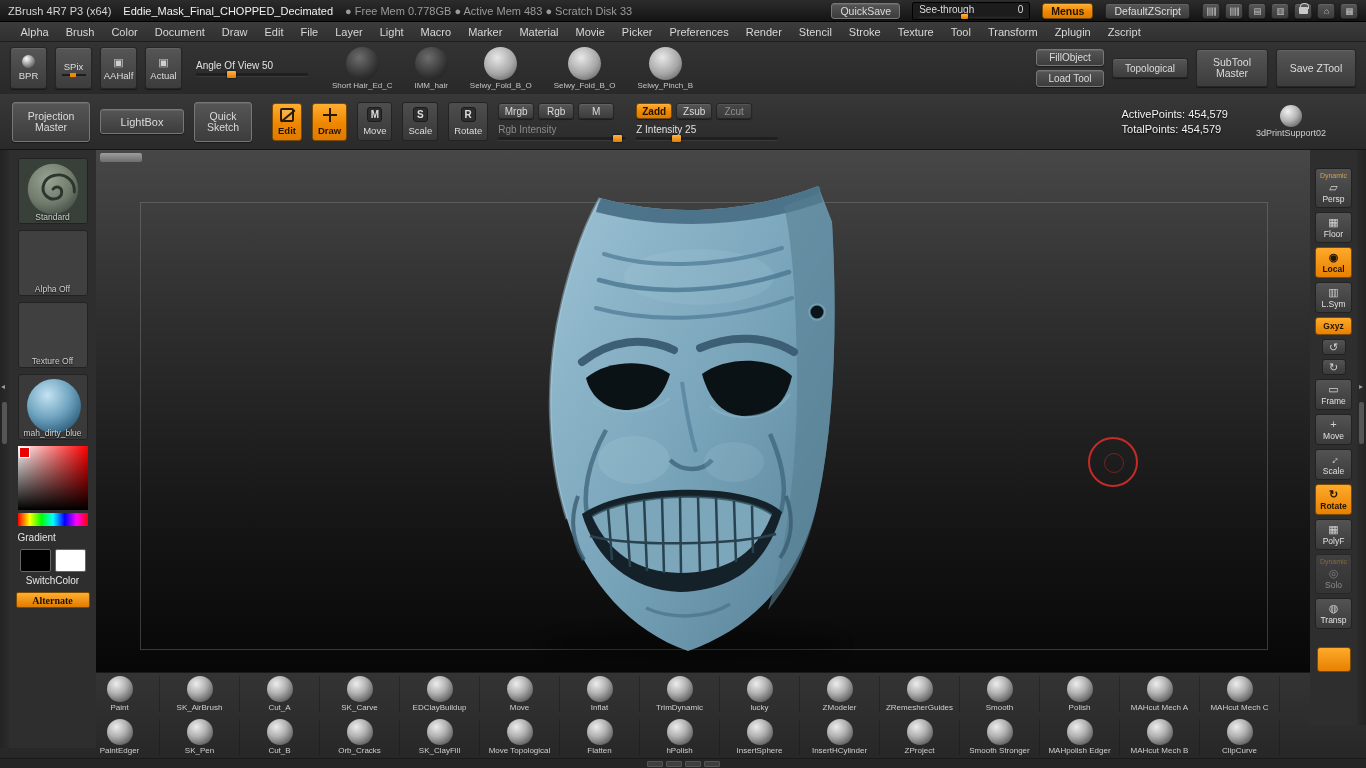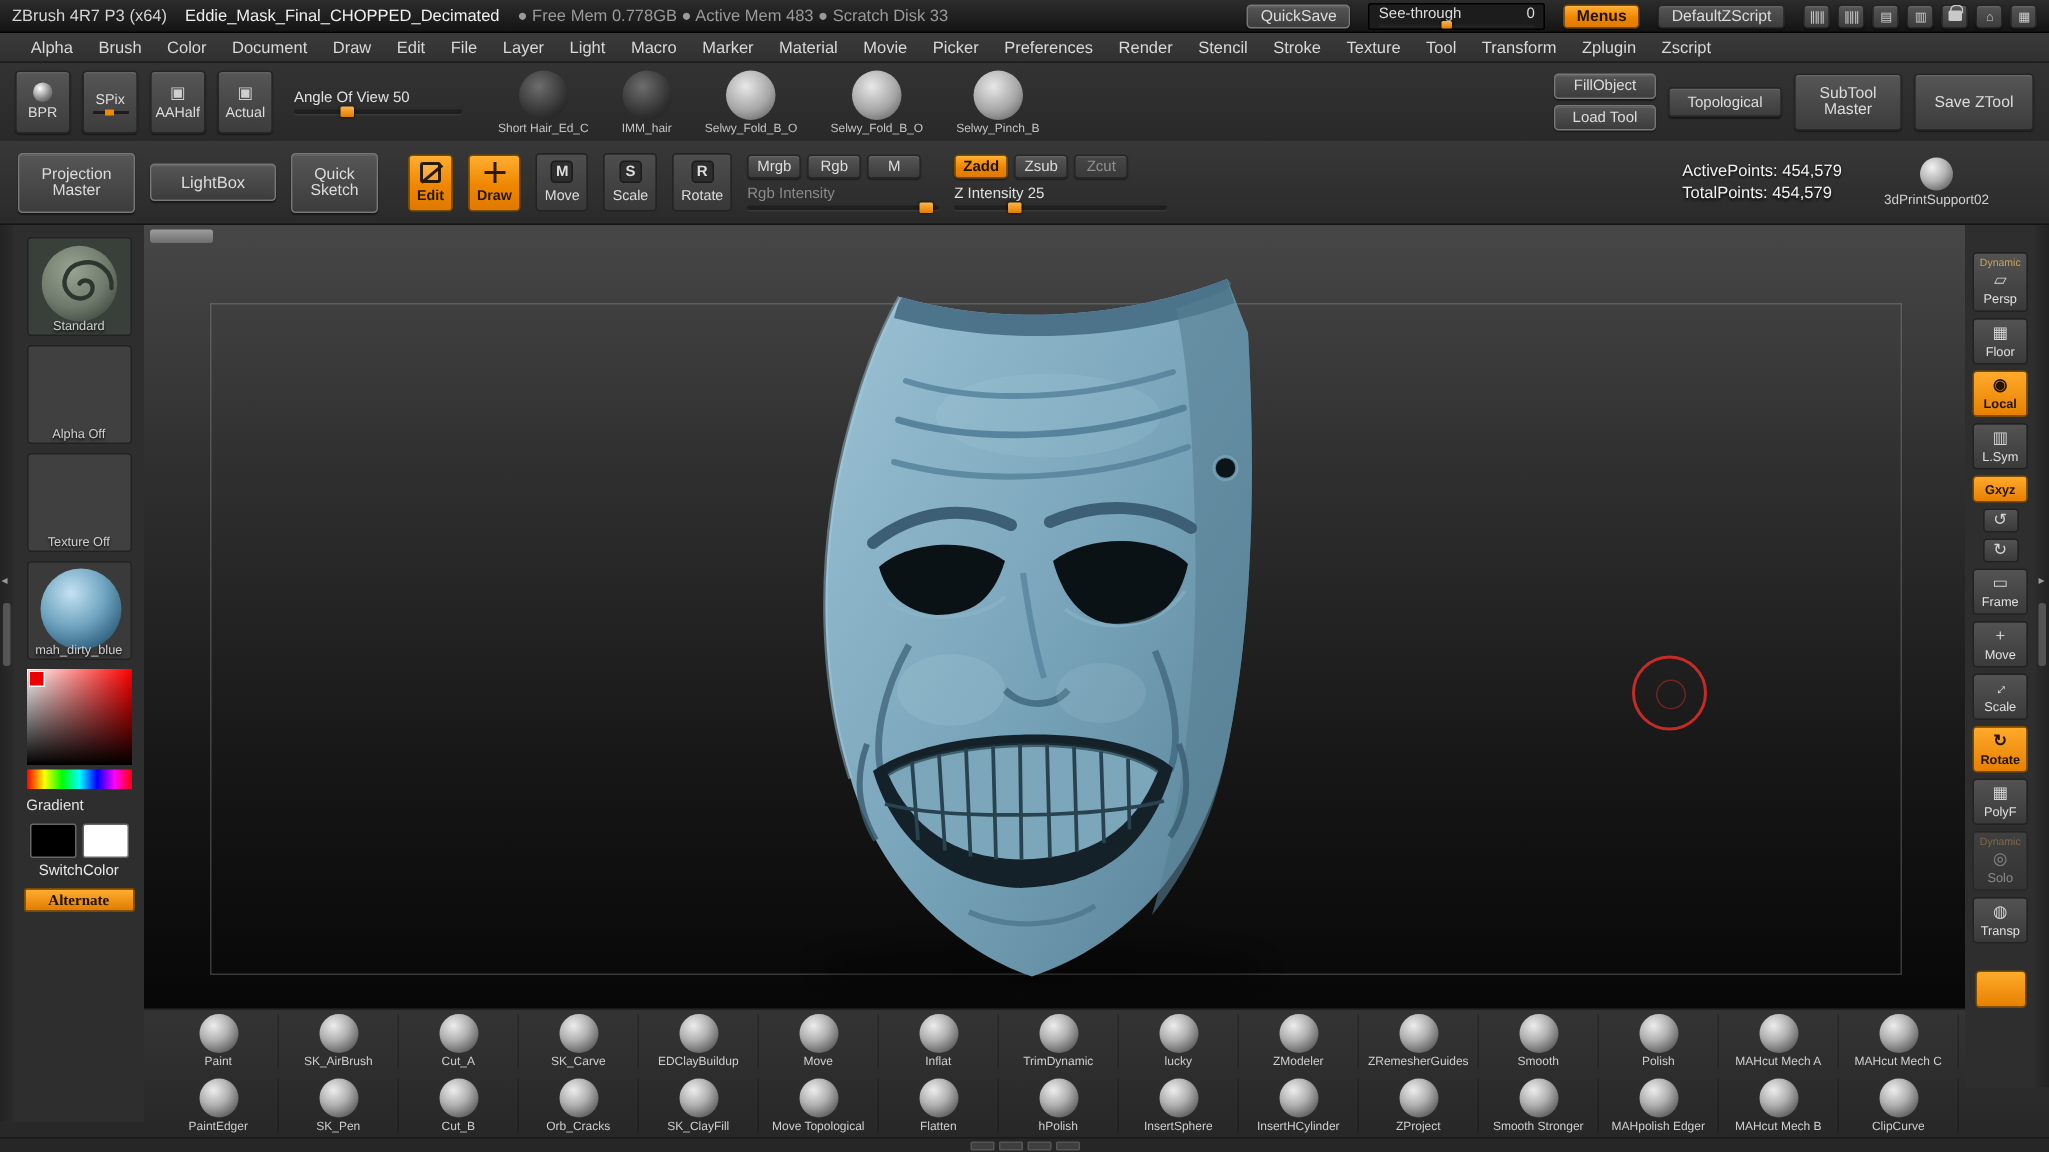--- a/index.html
+++ b/index.html
@@ -154,21 +154,21 @@
   .rt-icon:empty{display:none}
   .rt-icon[data-icon="scale-icon"]{transform:rotate(-45deg)}
   .rt-label{font-size:8.5px;line-height:10px;color:#e0e0e0;white-space:nowrap}
   .rt-label:empty{display:none}
   .right-tray .edge-strip{background:linear-gradient(90deg,#2b2b2b,#232323)}
   .right-tray .edge-arrow{left:2px}
 
   
   .bottom-tray{position:absolute;left:0;top:672px;width:1366px;height:86px;background:linear-gradient(#343434,#272727);
                border-top:1px solid #191919;z-index:5}
-  .tray-row{display:flex;padding-left:106px;height:42px;align-items:center}
+  .tray-row{display:flex;padding-left:80px;height:42px;align-items:center}
   .tray-row.second{height:44px}
   .tray-cell{width:80px;flex:none;display:flex;flex-direction:column;align-items:center;gap:1px;cursor:pointer;
              border-right:1px solid rgba(0,0,0,.22)}
   .tray-sphere{width:26px;height:26px;border-radius:50%;
      background:radial-gradient(circle at 36% 30%,#ededed,#b2b2b2 40%,#5d5d5d 80%,#3a3a3a)}
   .tray-label{font-size:8px;color:#cfcfcf;white-space:nowrap}
 
   
   .bottom-strip{position:absolute;left:0;top:758px;width:1366px;height:10px;background:#262626;border-top:1px solid #191919;
                 display:flex;align-items:center;justify-content:center;gap:3px;z-index:6}

